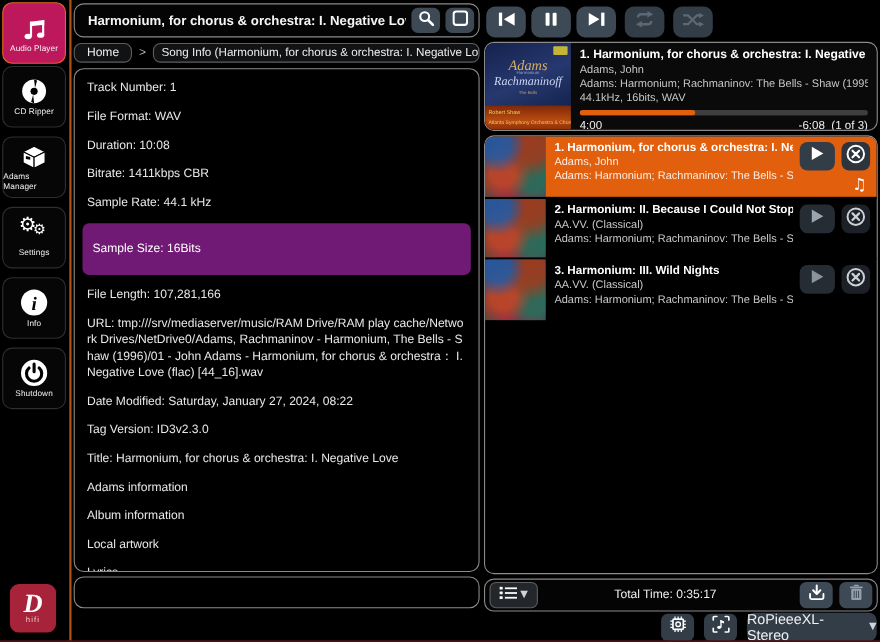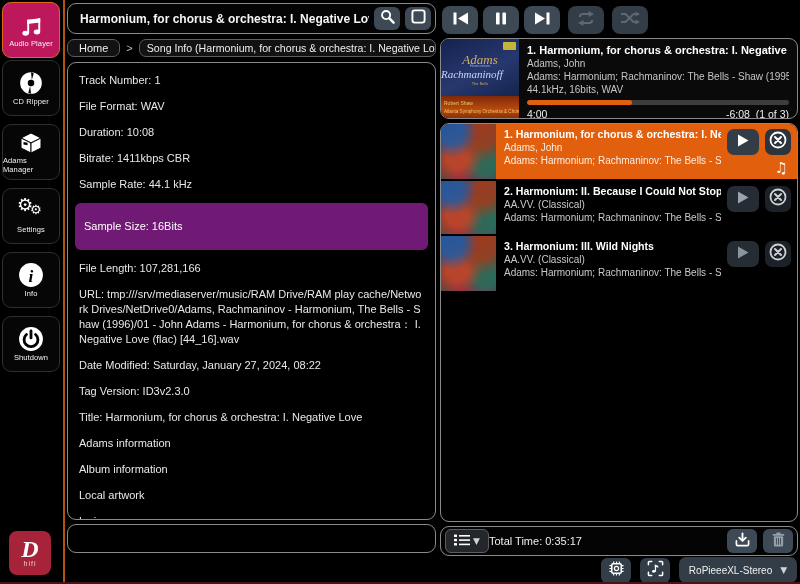--- a/index.html
+++ b/index.html
@@ -62,21 +62,21 @@
   .nowplaying { position:absolute; left:0; top:38px; width:358px; height:81px; background:#0a0a0a;
     border:1px solid #8a8a8a; border-radius:9px; overflow:hidden; }
   .art { position:absolute; left:0; top:0; width:78px; height:79px;
     background:linear-gradient(155deg,#15224e 0%,#27386f 45%,#1a2a58 70%,#101c40 100%); overflow:hidden; }
   .art .chip { position:absolute; right:3px; top:3px; width:13px; height:8px; background:#c3b637;
     border-radius:1px; }
   .art .a1 { position:absolute; left:0; right:0; top:13px; text-align:center; color:#d7af62;
     font-family:"Liberation Serif",serif; font-style:italic; font-size:13px; }
   .art .w1 { position:absolute; left:0; right:0; top:24px; text-align:center; color:#9aa7d8;
     font-size:4px; }
-  .art .a2 { position:absolute; left:0; right:0; top:29px; text-align:left; color:#ccd6f2;
+  .art .a2 { position:absolute; left:0; right:0; top:29px; text-align:center; color:#ccd6f2;
     font-family:"Liberation Serif",serif; font-style:italic; font-size:11px; }
   .art .w2 { position:absolute; left:0; right:0; top:42px; text-align:center; color:#c9a25c;
     font-size:4px; }
   .art .strip { position:absolute; left:0; right:0; bottom:0; height:22px;
     background:linear-gradient(180deg,#7e2808 0%,#b84a10 60%,#8f2f08 100%); }
   .art .s1 { position:absolute; left:3px; bottom:12px; font-size:5px; color:#efc95d; }
   .art .s2 { position:absolute; left:3px; bottom:4px; font-size:4.6px; color:#efc95d; white-space:nowrap; }
   .np-info { position:absolute; left:86px; top:4px; right:8px; }
   .np-title { font-size:11px; font-weight:bold; color:#fff; line-height:14px; white-space:nowrap; overflow:hidden; }
   .np-line { font-size:10px; color:#c6c6c6; line-height:13px; white-space:nowrap; overflow:hidden; }
@@ -106,31 +106,31 @@
   .pl-x { width:26px; height:26px; border-radius:7px; display:flex; align-items:center;
     justify-content:center; cursor:pointer; }
   .now-note { position:absolute; right:9px; bottom:2px; font-family:"DejaVu Sans",sans-serif;
     font-size:15px; color:#fff; }
   .pl-item + .pl-item { border-top:2px solid #000; }
 
   .pl-footer { position:absolute; left:0; top:526px; width:358px; height:30px; background:#040404;
     border:1px solid #8a8a8a; border-radius:9px; display:flex; align-items:center; padding:0 4px; }
   .pf-list-btn { width:44px; height:24px; background:#23262a; border:1px solid #5e5e5e; border-radius:6px;
     display:flex; align-items:center; justify-content:center; gap:3px; cursor:pointer; }
-  .pf-total { flex:1; font-size:11px; color:#eee; }
+  .pf-total { flex:1; text-align:center; font-size:11px; color:#eee; }
   .pf-btn { width:30px; height:24px; background:#3d4955; border-radius:6px; display:flex;
     align-items:center; justify-content:center; margin-left:6px; cursor:pointer; }
 
   
   .bottom-bar { position:absolute; right:3px; top:557px; display:flex; align-items:center; gap:9px; }
   .bb-btn { width:30px; height:25px; background:#333d48; border-radius:6px; display:flex;
     align-items:center; justify-content:center; cursor:pointer; }
   .bb-select { width:118px; height:26px; background:#333d48; border-radius:7px; display:flex;
     align-items:center; justify-content:center; gap:8px; cursor:pointer; }
-  .bb-select .txt { font-size:10px; color:#f0f0f0; }
+  .bb-select .txt { font-size:13px; color:#f0f0f0; }
   .tri { font-family:"DejaVu Sans",sans-serif; font-size:9px; color:#cfd4d9; }
   .bottom-line { position:absolute; left:0; bottom:0; width:800px; height:2px; background:#4d1013; }
 </style>
 </head>
 <body>
 
 <div class="app">
 
   <aside class="sidebar">
     <div class="side-btn active" style="top:2px">

